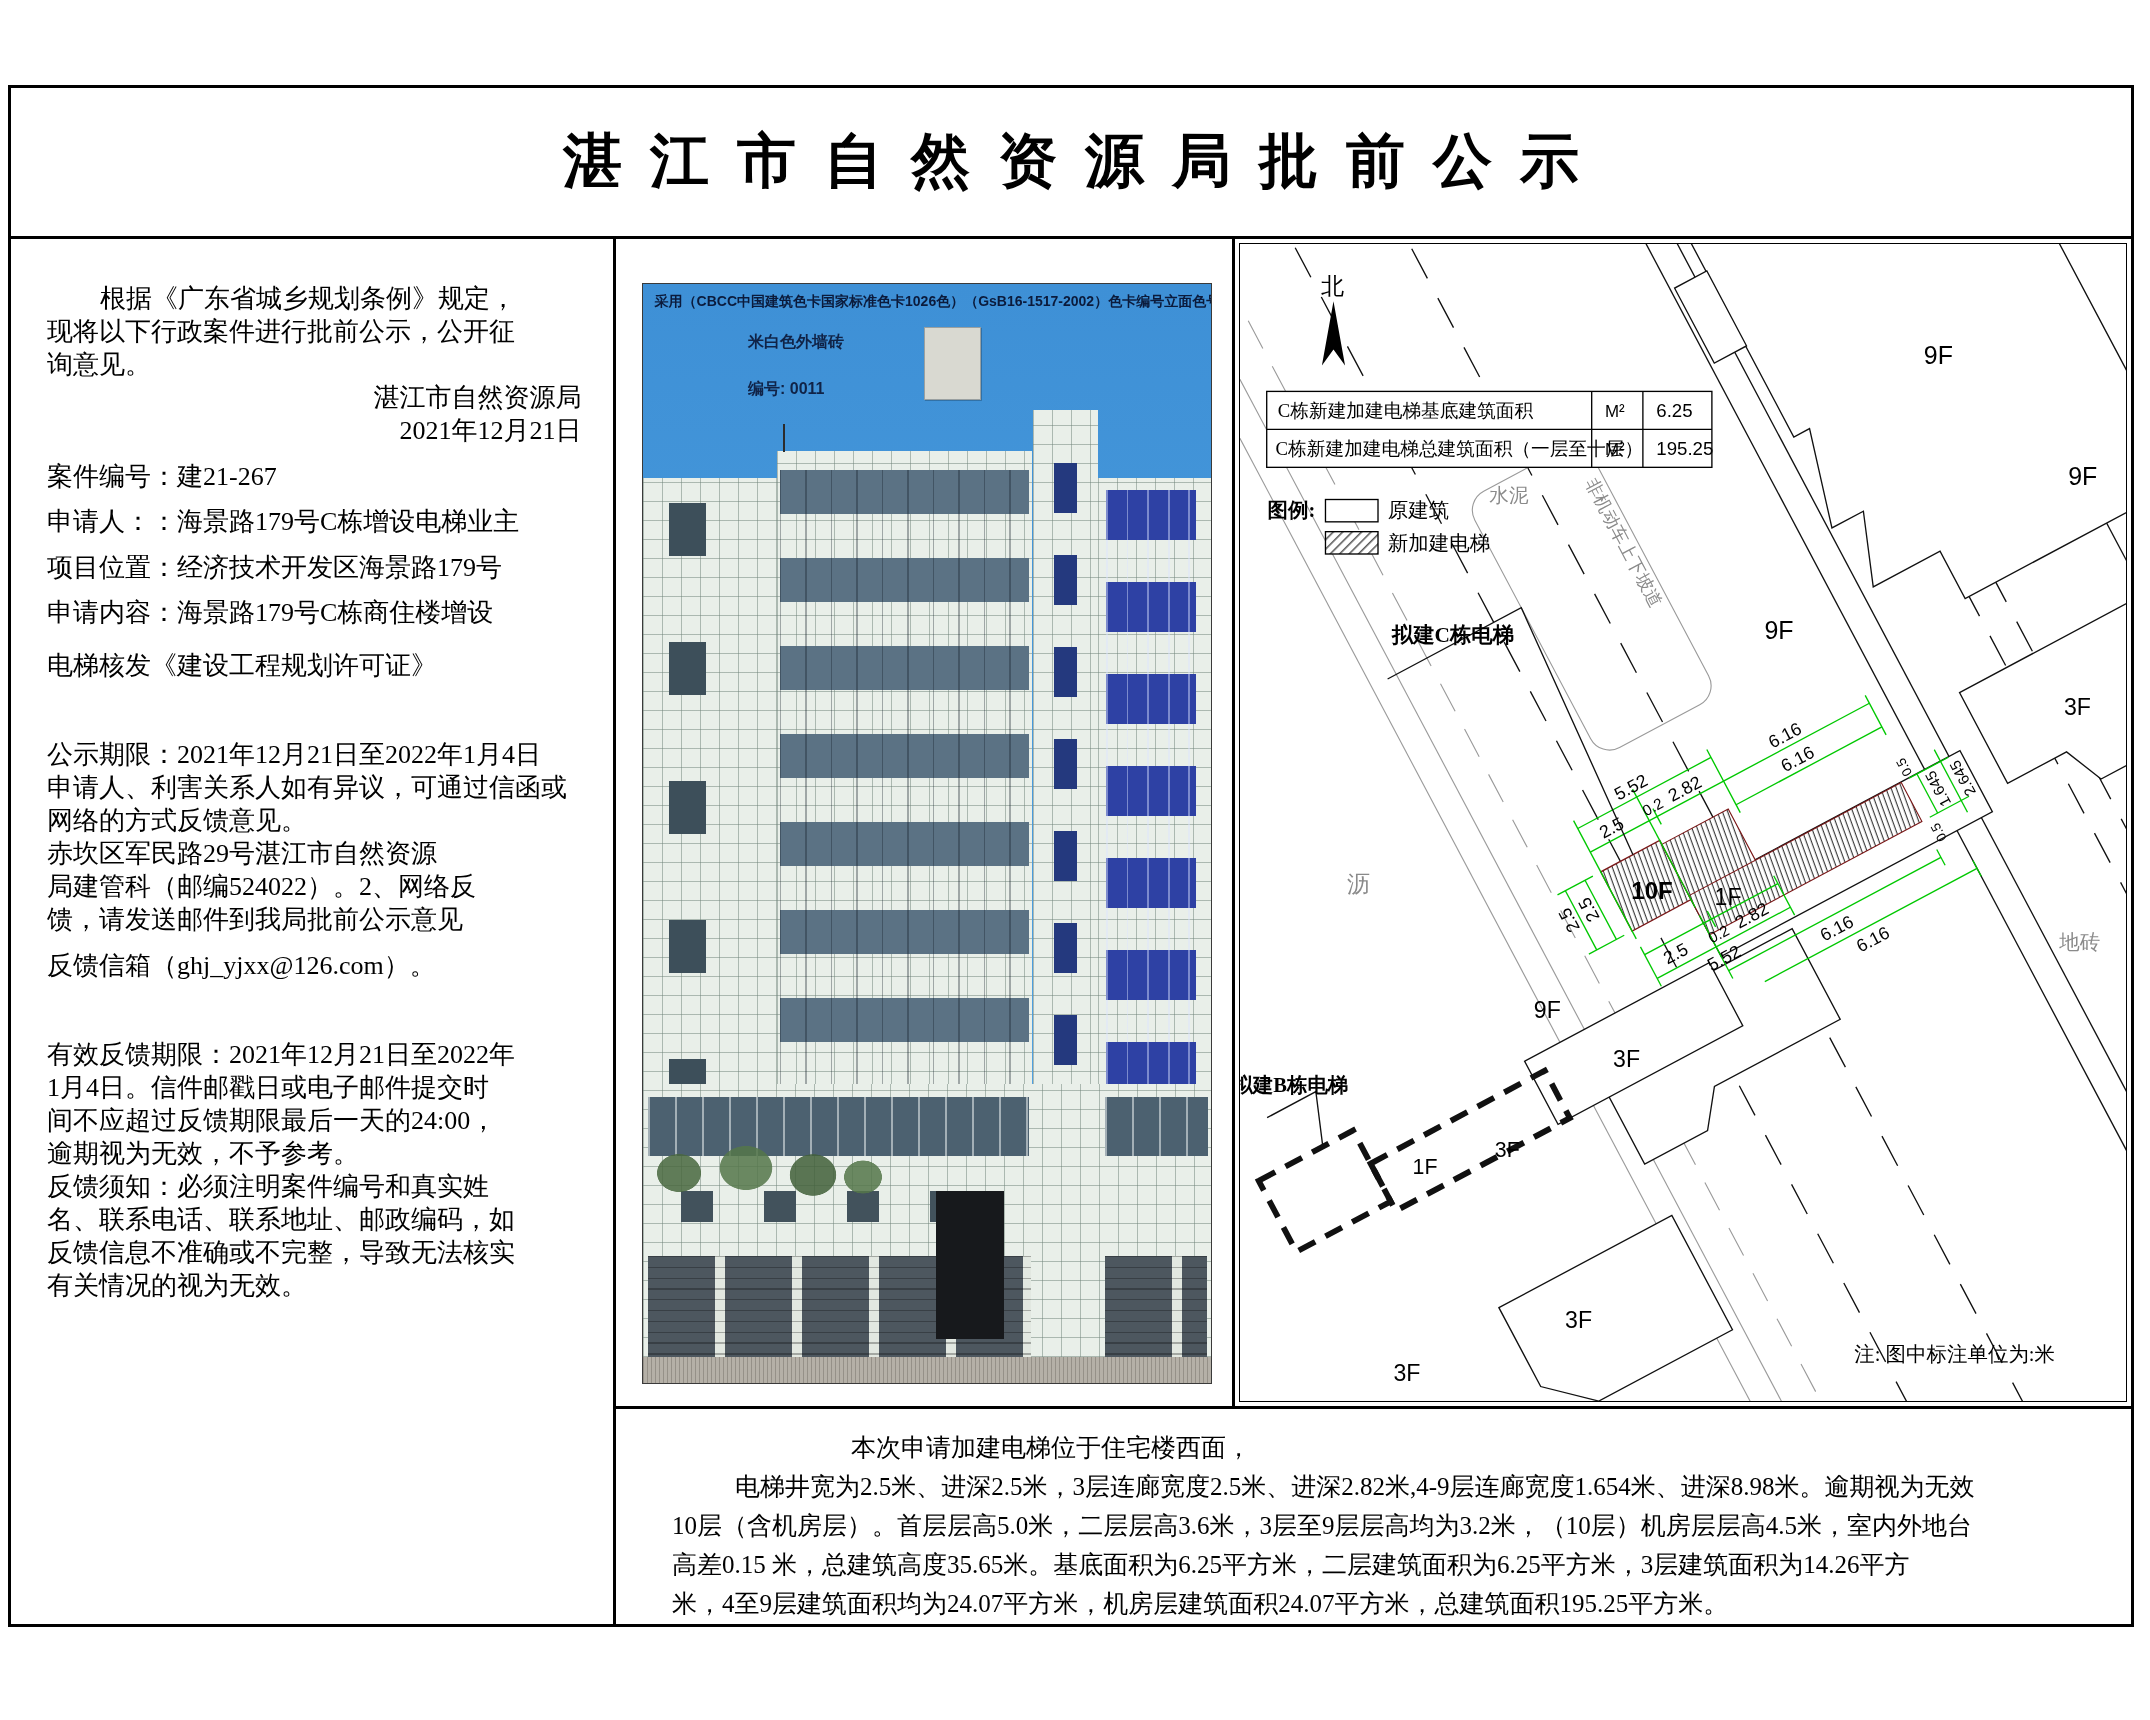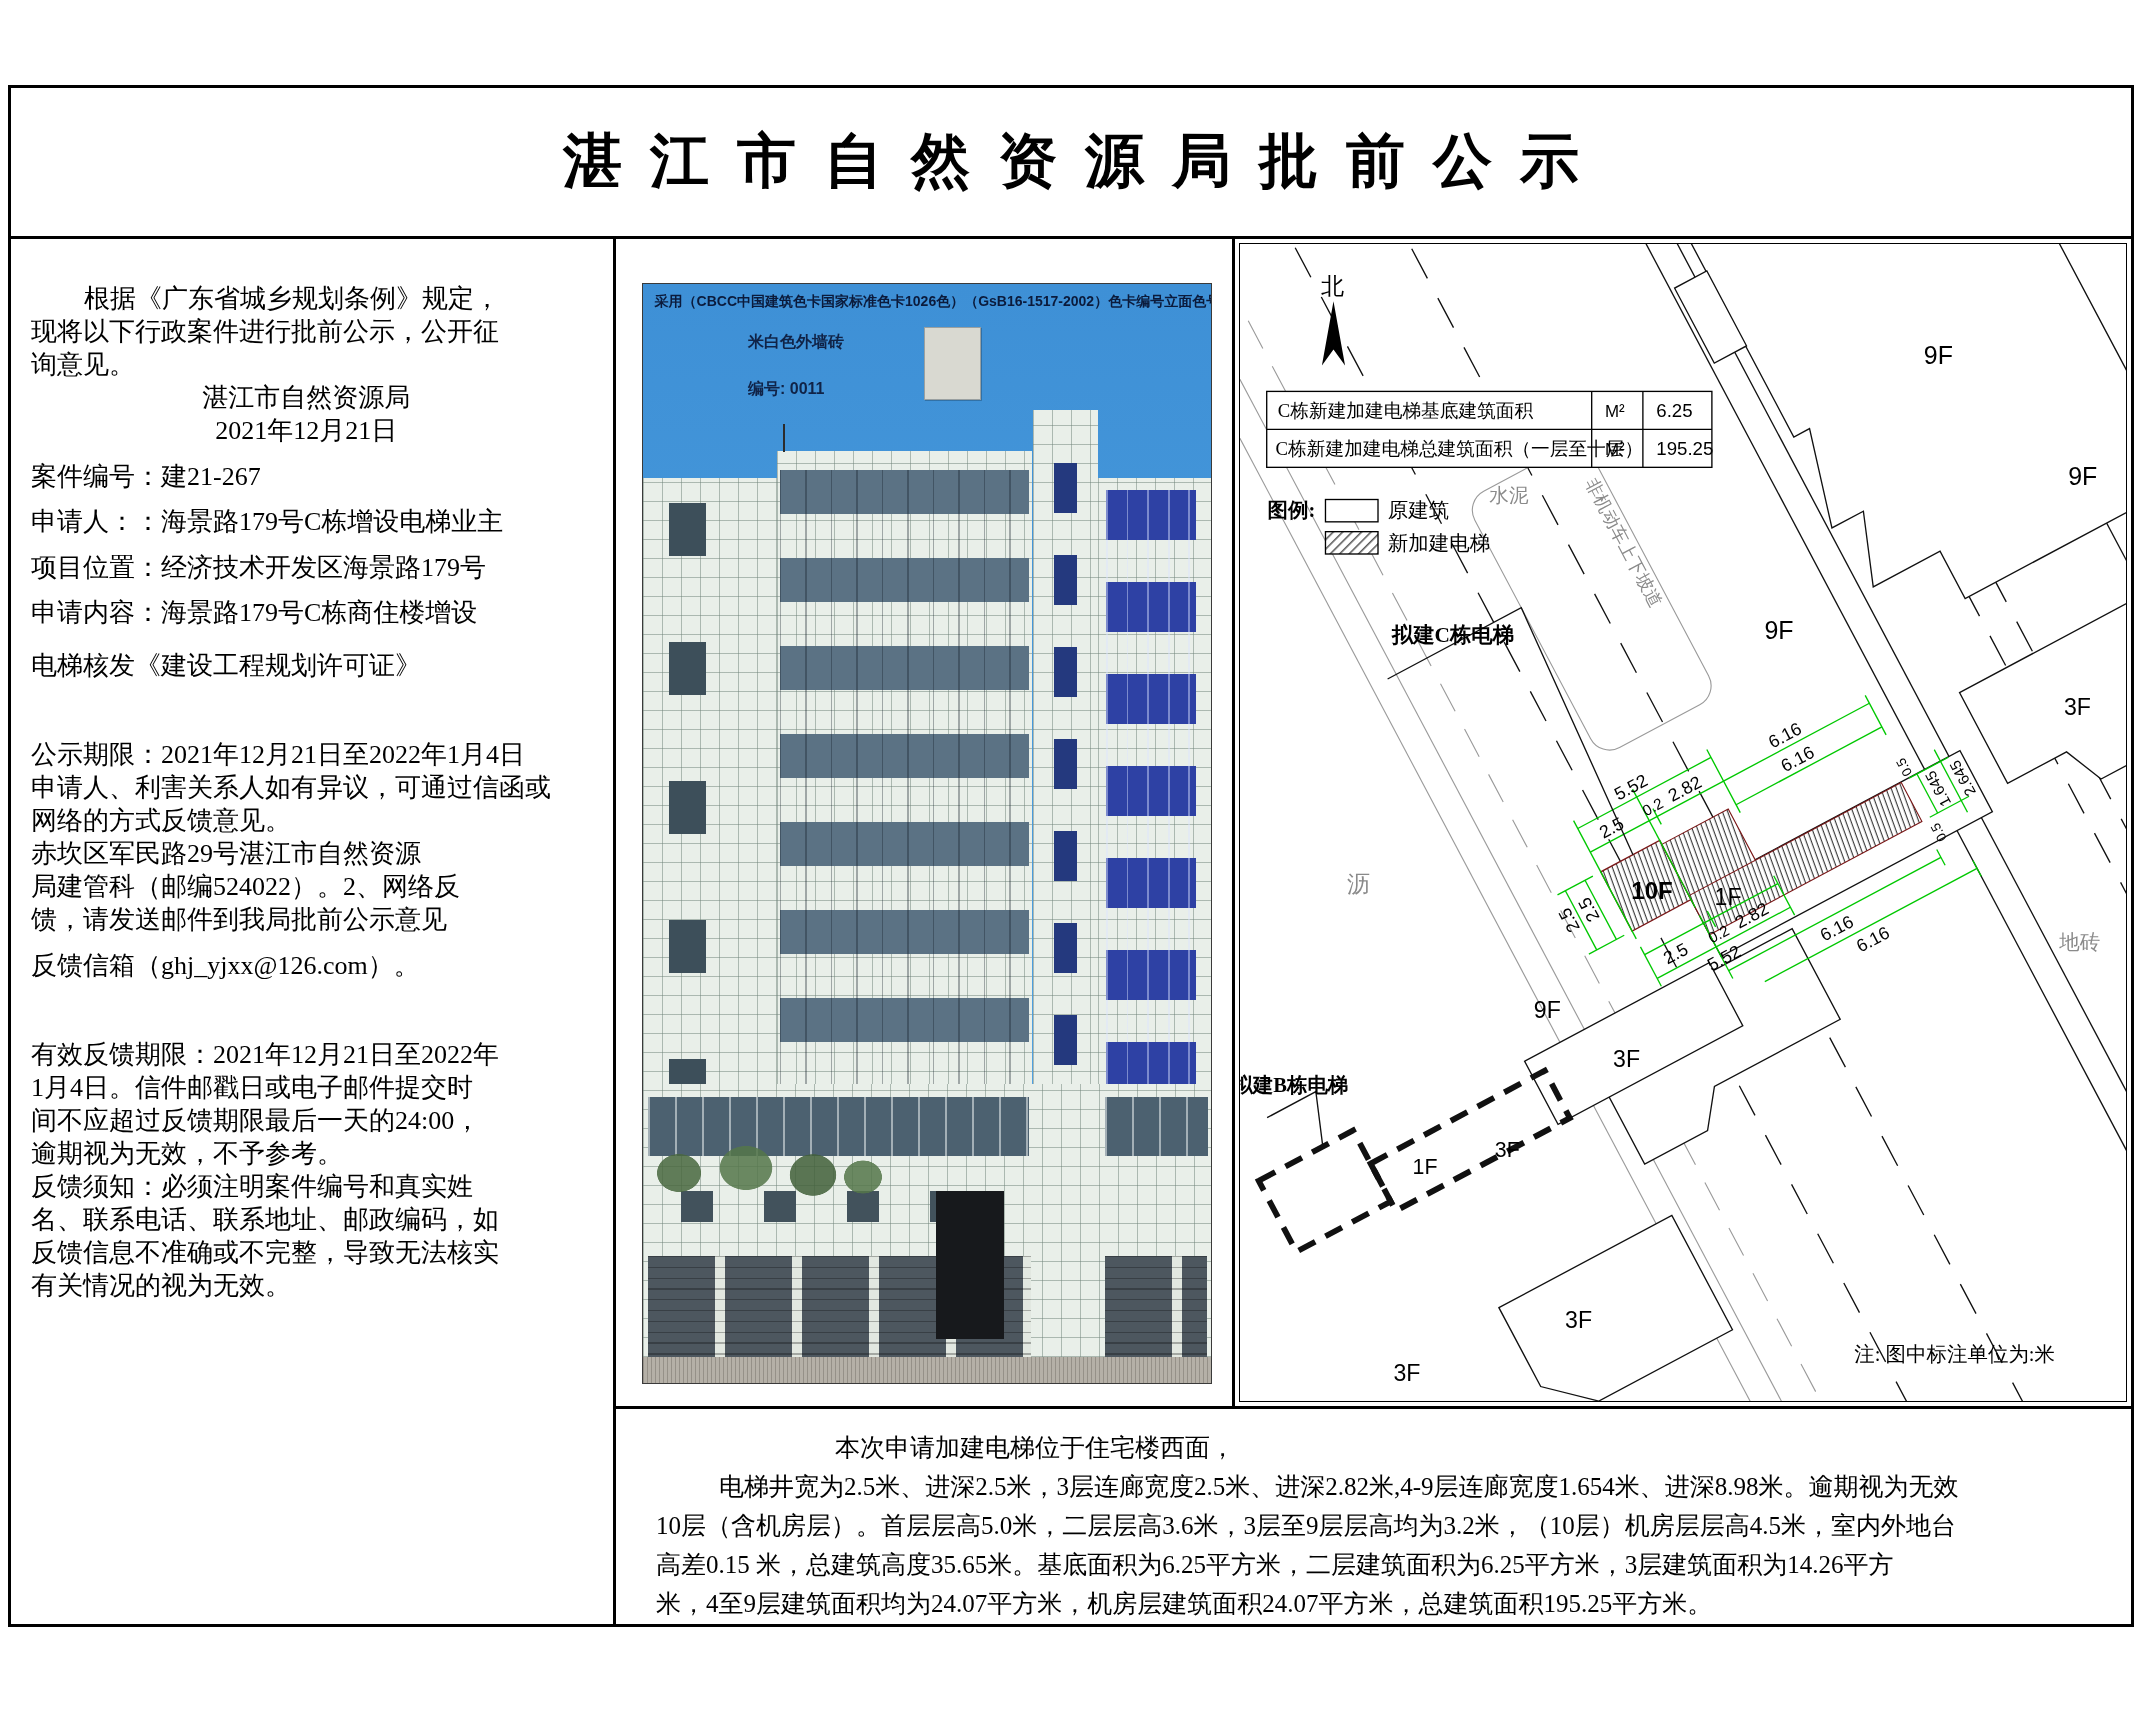--- a/index.html
+++ b/index.html
@@ -2,23 +2,23 @@
 <html style="font-size:7.2px"><head>
 <meta charset="utf-8">
 <style>
   html,body{margin:0;padding:0;background:#fff;}
   body{width:2151px;height:1721px;position:relative;font-family:"Liberation Serif",serif;color:#000;}
   .frame{position:absolute;left:8px;top:85px;width:2126px;height:1542px;border:3.6px solid #000;box-sizing:border-box;display:flex;flex-direction:column;}
   .title-row{height:148px;border-bottom:3.6px solid #000;display:flex;align-items:center;justify-content:center;}
   .title{font-size:59px;font-weight:bold;letter-spacing:28px;white-space:nowrap;text-indent:28px;}
   .body-row{flex:1;display:flex;min-height:0;}
   .left-col{width:605px;border-right:3.6px solid #000;box-sizing:border-box;padding:43px 18px 0 20px;font-size:26px;line-height:33px;}
-  .tl{white-space:nowrap;}
+  .tl{white-space:nowrap;margin-left:16px;}
   .tl.ind{text-indent:53px;}
-  .tl.right{text-align:center;padding-right:13.4px;}
+  .tl.right{text-align:right;padding-right:13.4px;}
   .tl.sp{margin-top:12.5px;}
   .tl.gap{margin-top:56px;}
   .tl.sp2{margin-top:20px;}
   .right-stack{flex:1;display:flex;flex-direction:column;min-height:0;}
   .cols{height:1170px;border-bottom:3.6px solid #000;box-sizing:border-box;display:flex;min-height:0;}
   .photo-col{width:619px;border-right:3.6px solid #000;box-sizing:border-box;position:relative;}
   .plan-col{flex:1;position:relative;}
   .bottom-para{flex:1;padding:19px 31px 0 40px;font-size:25px;line-height:39px;}
   .bp1{text-indent:179px;}
   .bp2{text-indent:63px;}

